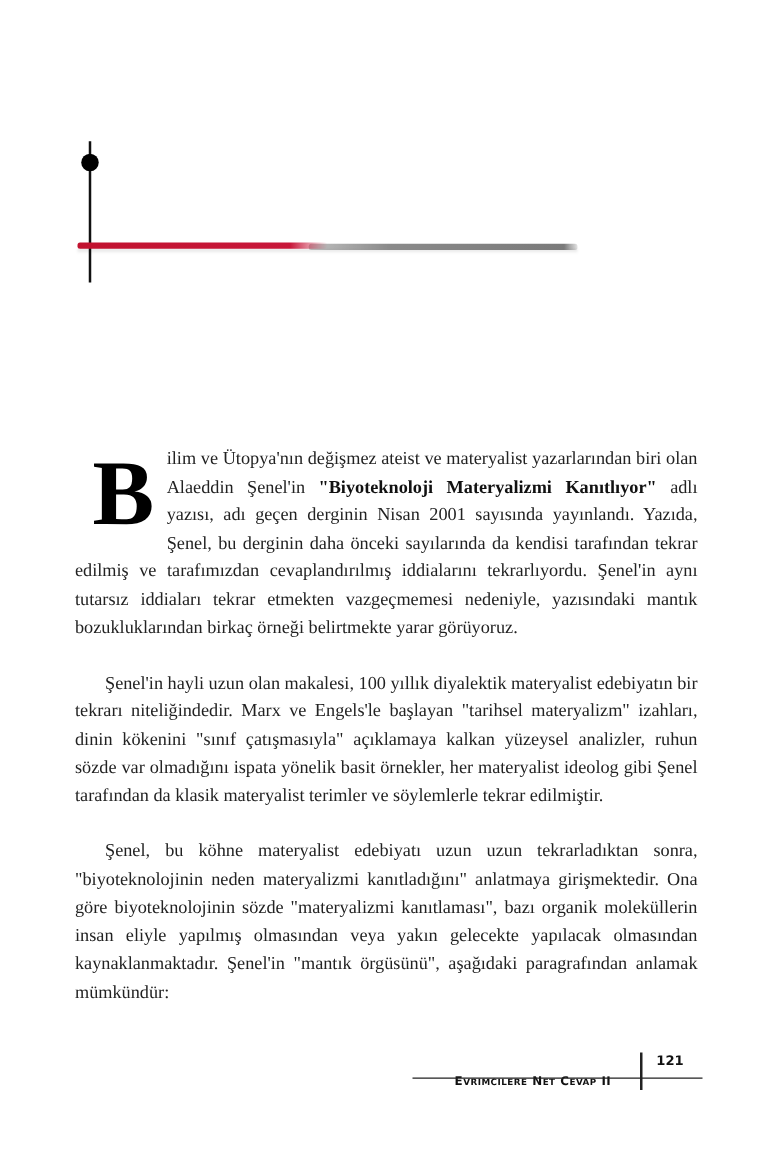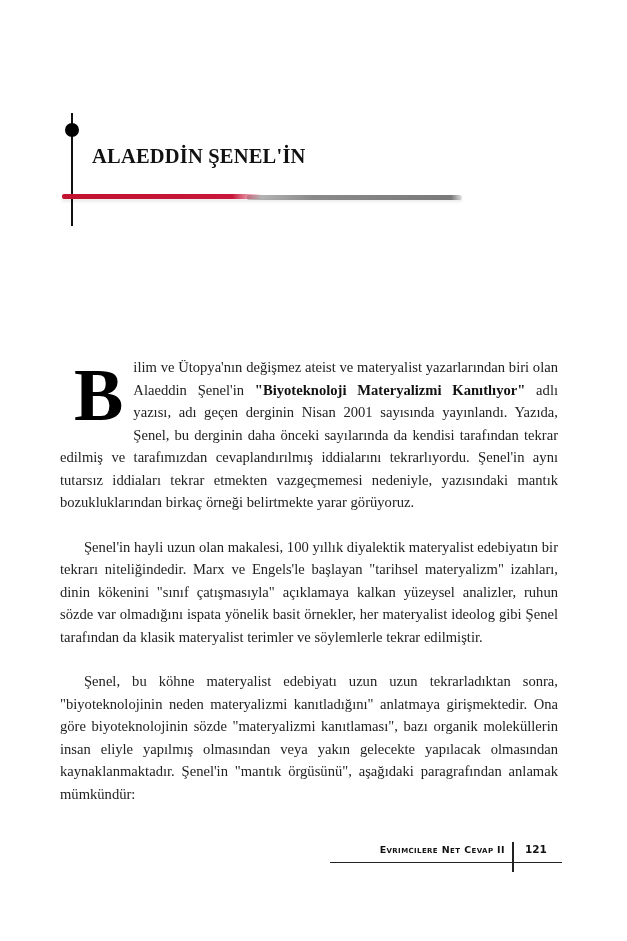--- a/index.html
+++ b/index.html
@@ -29,35 +29,34 @@
                  font-size: 14.6px; line-height: 22.5px; text-align: justify; color: #222; }
     .body-text p { margin: 0; }
     .body-text p.indent { text-indent: 24px; margin-top: 22px; }
     .dropcap { float: left; font-family: "Liberation Serif", "DejaVu Serif", serif;
                font-weight: bold; font-size: 74px; line-height: 58px; color: #000;
                margin: 4px 10px 0 14px; padding-top: 6px; }
     .body-text b { font-weight: bold; color: #111; }
 
     .footer-line { position: absolute; left: 330px; top: 862px; width: 232px; height: 1px; background: #222; }
     .footer-divider { position: absolute; left: 512px; top: 842px; width: 1.5px; height: 30px; background: #222; }
-    .footer-title { position: absolute; right: 122px; top: 844px; margin: 0;
+    .footer-title { position: absolute; right: 122px; top: 844px; margin: 16px;
                     font-family: "DejaVu Sans", "Liberation Sans", sans-serif; font-weight: bold;
                     font-size: 9.5px; letter-spacing: 0.4px; font-variant: small-caps; color: #111; white-space: nowrap; }
     .page-number { position: absolute; left: 525px; top: 843px; margin: 0;
                    font-family: "DejaVu Sans", "Liberation Sans", sans-serif; font-weight: bold;
                    font-size: 10.5px; color: #111; }
   </style>
 </head>
 <body>
 
 <div class="vline"></div>
 <div class="vdot"></div>
 
 <h1 class="title">
-  <span>ALAEDDİN ŞENEL'İN</span>
 </h1>
 
 <div class="bar">
   <div class="bar-shadow"></div>
   <div class="bar-gray"></div>
   <div class="bar-red"></div>
 </div>
 
 <div class="body-text">
   <p>

